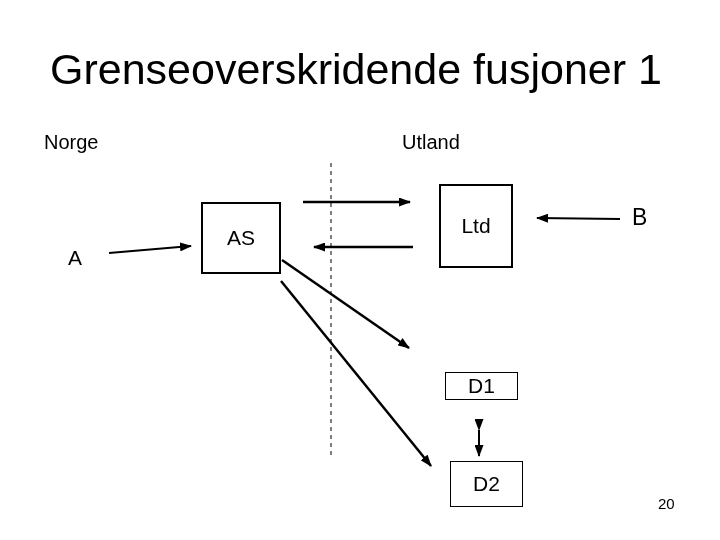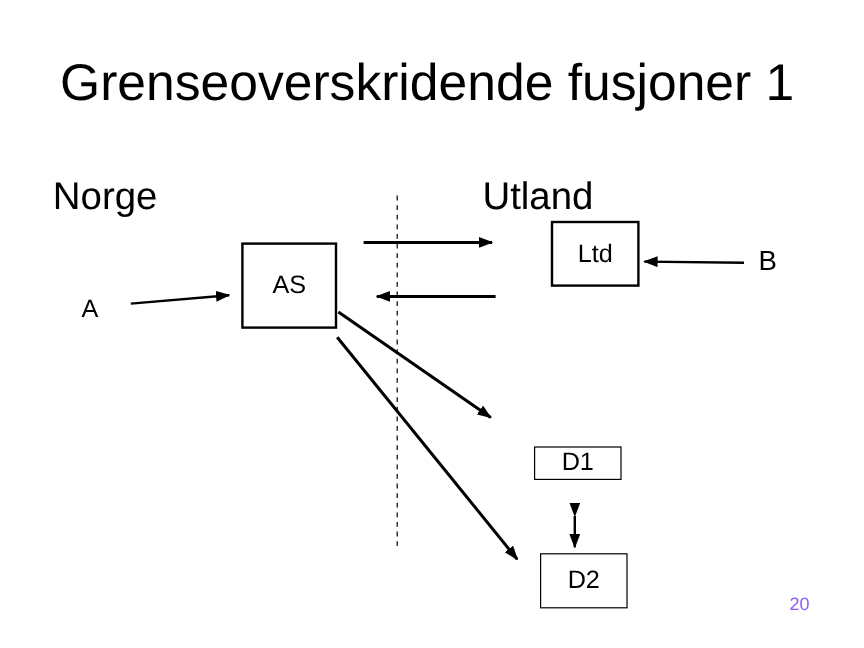--- a/index.html
+++ b/index.html
@@ -16,44 +16,44 @@
     font-family: "Liberation Sans", "DejaVu Sans", sans-serif;
     color: #000000;
     text-align: center;
   }
   .abs { position: absolute; line-height: 1; white-space: nowrap; }
   .title {
     left: 50px; top: 48px;
     font-size: 43px;
     letter-spacing: 0px;
   }
-  .region-label { font-size: 32px; margin-top: 15px; }
+  .region-label { font-size: 20px; }
   .region-left  { left: 44px;  top: 132px; }
   .region-right { left: 402px; top: 132px; }
   .node {
     position: absolute;
     box-sizing: border-box;
     border: 2px solid #000;
     display: flex;
     align-items: center;
     justify-content: center;
     font-size: 21px;
     background: #ffffff;
   }
   .node-as  { left: 201px; top: 202px; width: 80px; height: 72px; }
-  .node-ltd { left: 439px; top: 184px; width: 74px; height: 55px; margin-left: 20px; }
+  .node-ltd { left: 439px; top: 184px; width: 74px; height: 84px; }
   .node-d1  { left: 445px; top: 372px; width: 73px; height: 28px; border-width: 1px; }
   .node-d2  { left: 450px; top: 461px; width: 73px; height: 46px; border-width: 1px; }
   .tiny-label { font-size: 21px; }
   .label-a { left: 68px;  top: 247px; }
   .label-b { left: 632px; top: 206px; font-size: 23px; }
   .page-number {
     left: 658px; top: 496px;
     font-size: 15px;
-    color: #8b5cf6;
+    color: #000000;
   }
   svg.connectors {
     position: absolute;
     left: 0; top: 0;
     width: 720px;
     height: 540px;
     pointer-events: none;
   }
 </style>
 </head>

